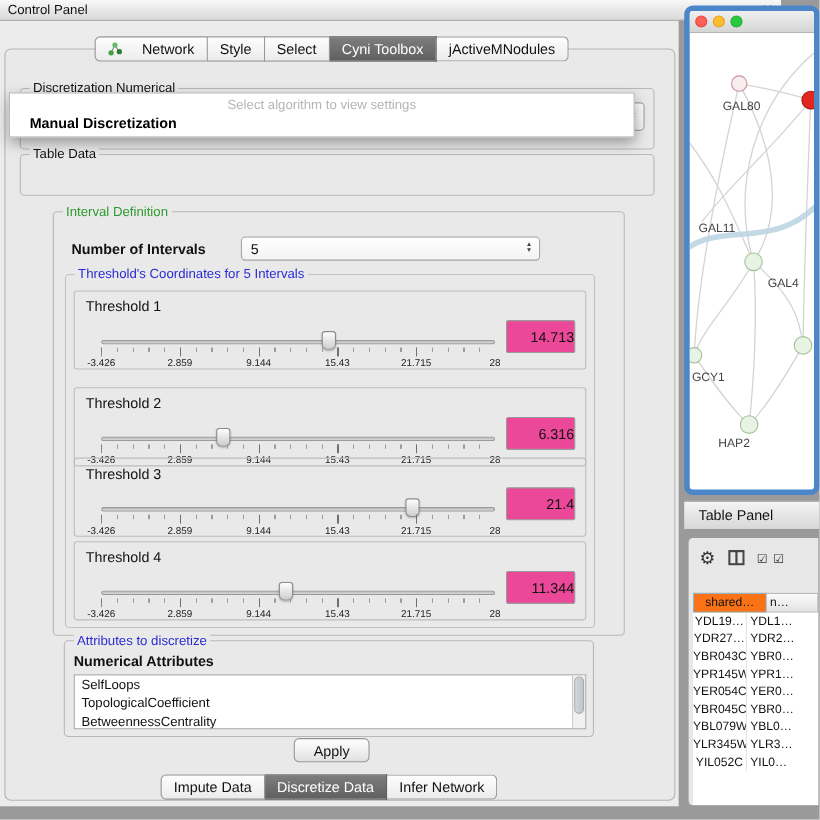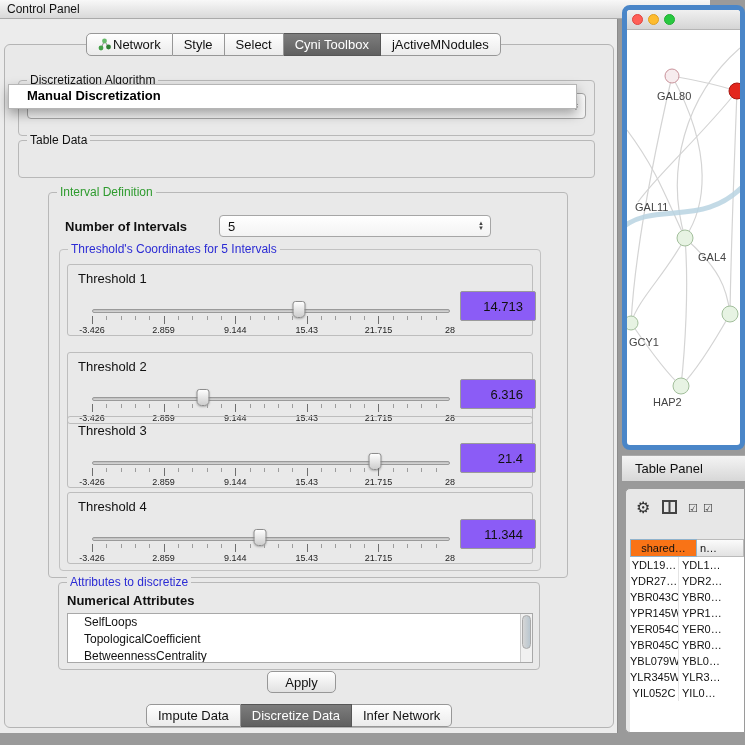--- a/index.html
+++ b/index.html
@@ -8,21 +8,21 @@
 
   
   #control-panel{position:absolute;left:0;top:0;width:618px;height:733px;background:#ececec;border-right:1px solid #8a8a8a}
   #cp-titlebar{position:absolute;left:0;top:0;width:710px;height:19px;background:linear-gradient(#f8f8f8,#d9d9d9);border-bottom:1px solid #aaa;font-size:12px;display:flex;align-items:center;padding:0 7px}
   #cp-title{flex:1}
   .win-btn{font-size:12px;margin-left:7px;color:#111;cursor:default}
   #cp-body{position:absolute;left:4px;top:44px;width:610px;height:684px;background:#e9e9e9;border:1px solid #b4b4b4;border-radius:6px}
 
   
   .tabbar{position:absolute;display:flex;z-index:5}
-  .tab{height:23px;display:flex;align-items:center;gap:2px;padding:0 11px;background:linear-gradient(#fefefe,#ebebeb);border:1px solid #979797;border-left:none;font-size:13px;color:#111;white-space:nowrap}
+  .tab{height:23px;display:flex;align-items:center;gap:18px;padding:0 11px;background:linear-gradient(#fefefe,#ebebeb);border:1px solid #979797;border-left:none;font-size:13px;color:#111;white-space:nowrap}
   .tab:first-child{border-left:1px solid #979797;border-radius:5px 0 0 5px}
   .tab:last-child{border-radius:0 5px 5px 0}
   .tab.sel{background:linear-gradient(#7d7d7d,#606060);color:#fff;border-color:#565656}
 
   
   .group{position:absolute;border:1px solid #b8b8b8;border-radius:4px}
   .group-title{position:absolute;top:-8px;left:8px;background:#e9e9e9;padding:0 3px;font-size:12px;white-space:nowrap}
   .green{color:#2e9b2e}.blue{color:#2b2bd4}
 
   
@@ -46,25 +46,25 @@
     background-image:repeating-linear-gradient(to right,#6f6f6f 0 1px,transparent 1px 20%),repeating-linear-gradient(to right,#9c9c9c 0 1px,transparent 1px 4%);
     background-size:100% 8px,100% 4px;background-repeat:no-repeat}
   .tick-labels{position:absolute;left:0;top:24px;width:100%;height:10px;font-size:9px;color:#222}
   .tick-labels span{position:absolute;transform:translateX(-50%);white-space:nowrap}
   .tick-labels span:nth-child(1){left:0}
   .tick-labels span:nth-child(2){left:20%}
   .tick-labels span:nth-child(3){left:40%}
   .tick-labels span:nth-child(4){left:60%}
   .tick-labels span:nth-child(5){left:80%}
   .tick-labels span:nth-child(6){left:100%}
-  .tvalue{position:absolute;left:392px;top:26px;width:76px;height:30px;background:#8b5cf6;border:1px solid #9a9a9a;border-radius:2px;font-size:13px;display:flex;align-items:center;justify-content:flex-end;padding-right:12px}
+  .tvalue{position:absolute;left:392px;top:26px;width:63px;height:30px;background:#ec4899;border:1px solid #9a9a9a;border-radius:2px;font-size:13px;display:flex;align-items:center;justify-content:flex-end;padding-right:0}
 
   
   #attr-list{position:absolute;left:8px;top:30px;width:466px;height:50px;background:#fff;border:1px solid #a8a8a8;overflow:hidden;font-size:12px}
-  .attr-item{height:17px;line-height:17px;padding-left:16px}
+  .attr-item{height:17px;line-height:17px;padding-left:6px}
   #attr-scroll{position:absolute;right:0;top:0;width:12px;height:48px;background:#f1f1f1;border-left:1px solid #ccc}
   #attr-thumb{position:absolute;left:1px;top:1px;width:9px;height:34px;background:linear-gradient(90deg,#d6d6d6,#b9c6cf);border:1px solid #a9a9a9;border-radius:5px}
 
   #apply-btn{position:absolute;left:267px;top:671px;width:69px;height:22px;background:linear-gradient(#ffffff,#e1e1e1);border:1px solid #979797;border-radius:5px;font-size:13px;display:flex;align-items:center;justify-content:center}
 
   
   #net-window{position:absolute;left:622px;top:5px;width:123px;height:445px;border:5px solid #4a86c8;border-radius:8px;background:#fff;overflow:hidden}
   .net-titlebar{height:20px;background:linear-gradient(#f0f0f0,#d5d5d5);border-bottom:1px solid #b5b5b5;display:flex;align-items:center;padding-left:5px;gap:5px}
   .light{width:11px;height:11px;border-radius:50%}
   .l-red{background:#ff5f57;border:1px solid #e0443e}
@@ -114,31 +114,32 @@
     </div>
   <div class="tab sel">
       <span>Cyni Toolbox</span>
     </div>
   <div class="tab">
       <span>jActiveMNodules</span>
     </div>
 </div>
 
 <div class="group" style="left:18px;top:80px;width:577px;height:56px">
-  <span class="group-title">Discretization Algorithm</span>
+  <span class="group-title">Discretization Numerical</span>
   <div class="combo" style="left:8px;top:12px;width:559px;height:26px">
     <span class="combo-value"></span>
     <span class="stepper">
       <span>▲</span>
         <span>▼</span>
     </span>
   </div>
 </div>
 
 <div id="algo-popup">
+  <div class="popup-ph">Select algorithm to view settings</div>
   <div class="popup-opt b">Manual Discretization</div>
 </div>
 
 <div class="group" style="left:18px;top:140px;width:577px;height:38px">
   <span class="group-title">Table Data</span>
 </div>
 
 <div class="group" style="left:48px;top:192px;width:520px;height:386px">
   <span class="group-title green">Interval Definition</span>
 

